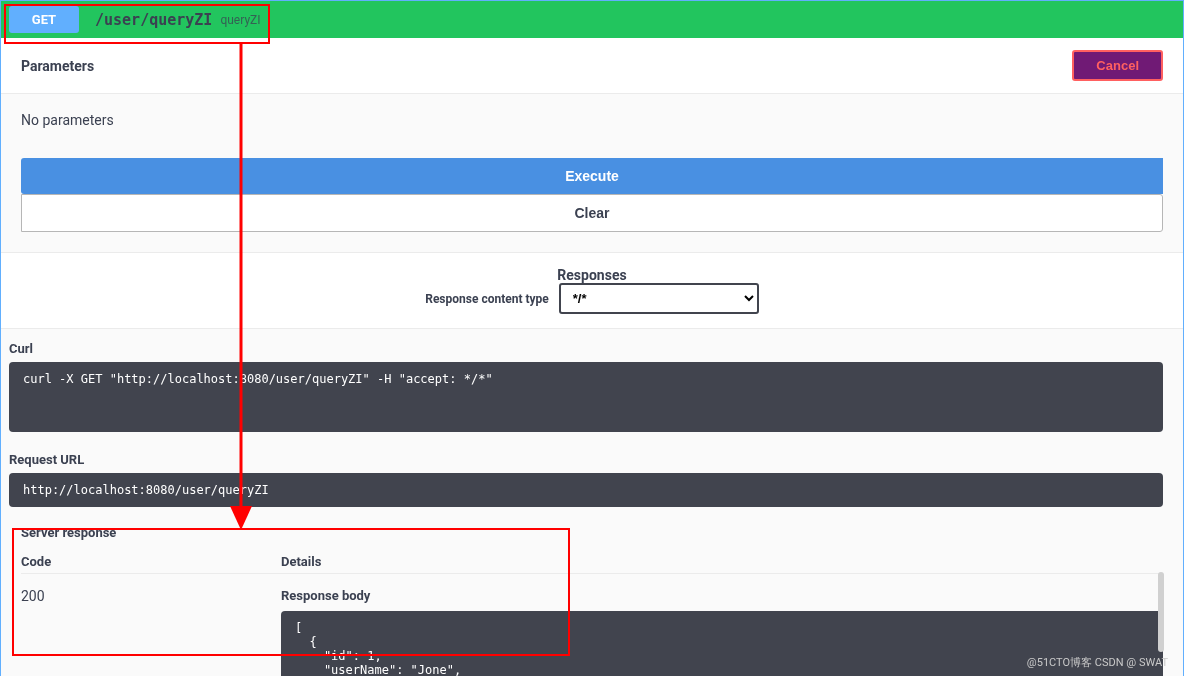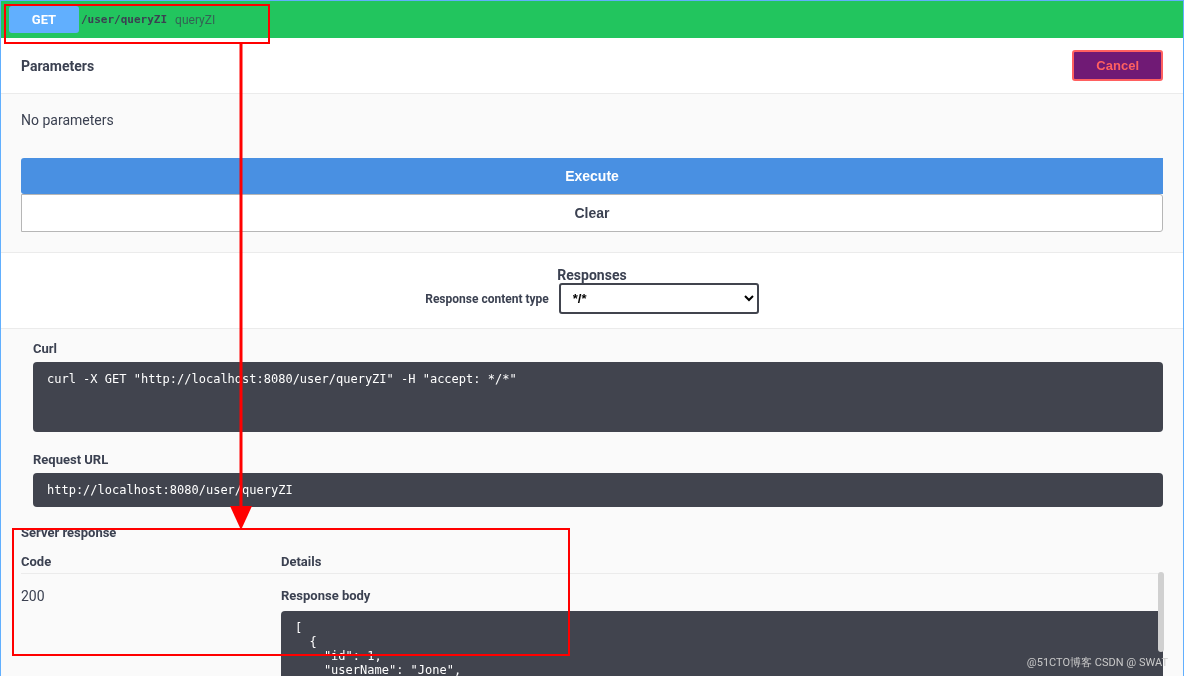--- a/index.html
+++ b/index.html
@@ -37,22 +37,22 @@
       font-weight: 700;
       font-size: 13px;
       padding: 6px 18px;
       border-radius: 3px;
       text-align: center;
       min-width: 70px;
     }
     .path {
       font-family: "Consolas", "Monaco", monospace;
       font-weight: 600;
-      margin-left: 2px;
-      font-size: 11px;
+      margin-left: 16px;
+      font-size: 15px;
       color: #3b4151;
     }
     .summary-desc {
       margin-left: 8px;
       font-size: 12px;
       color: #3b4151c0;
     }
     .opblock-body {
       background: #fff;
     }
@@ -139,21 +139,21 @@
     .content-type-select {
       border: 2px solid #41444e;
       padding: 5px 30px 5px 8px;
       font-size: 13px;
       border-radius: 3px;
       background: #fff;
       font-weight: 700;
       min-width: 200px;
     }
     .section-block {
-      padding: 12px 20px 8px 32px;
+      padding: 12px 20px 8px 8px;
       background: #fafafa;
     }
     .section-label {
       font-weight: 700;
       font-size: 13px;
       margin-bottom: 6px;
     }
     .code-block {
       background: #41444e;
       color: #fff;

